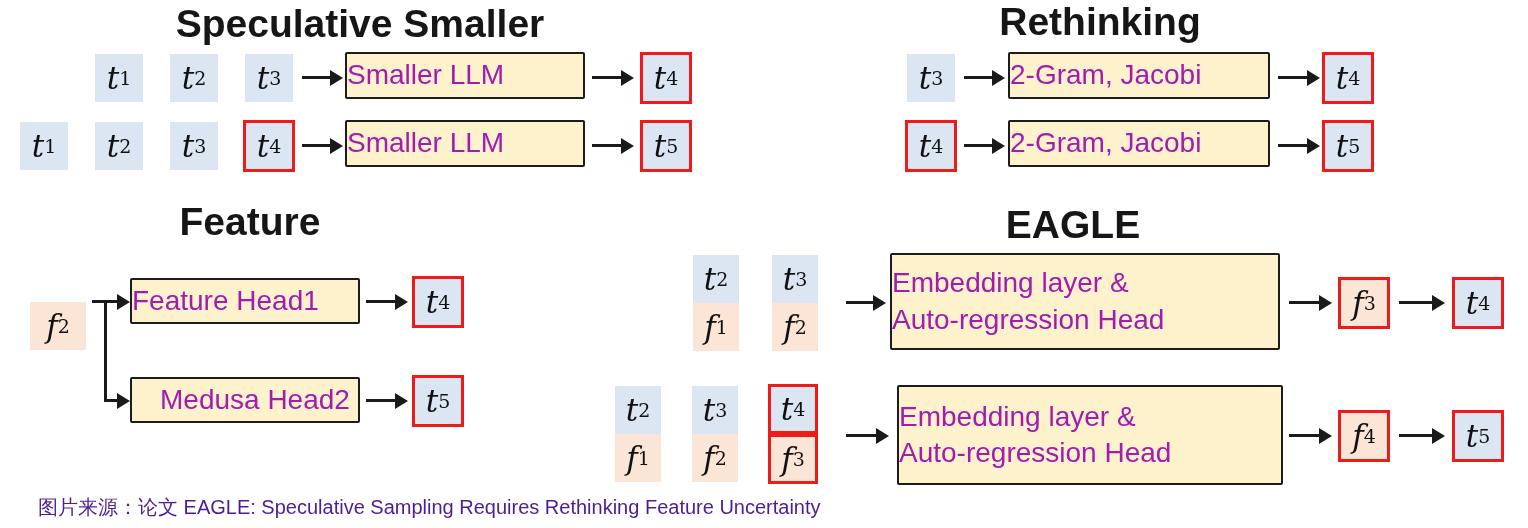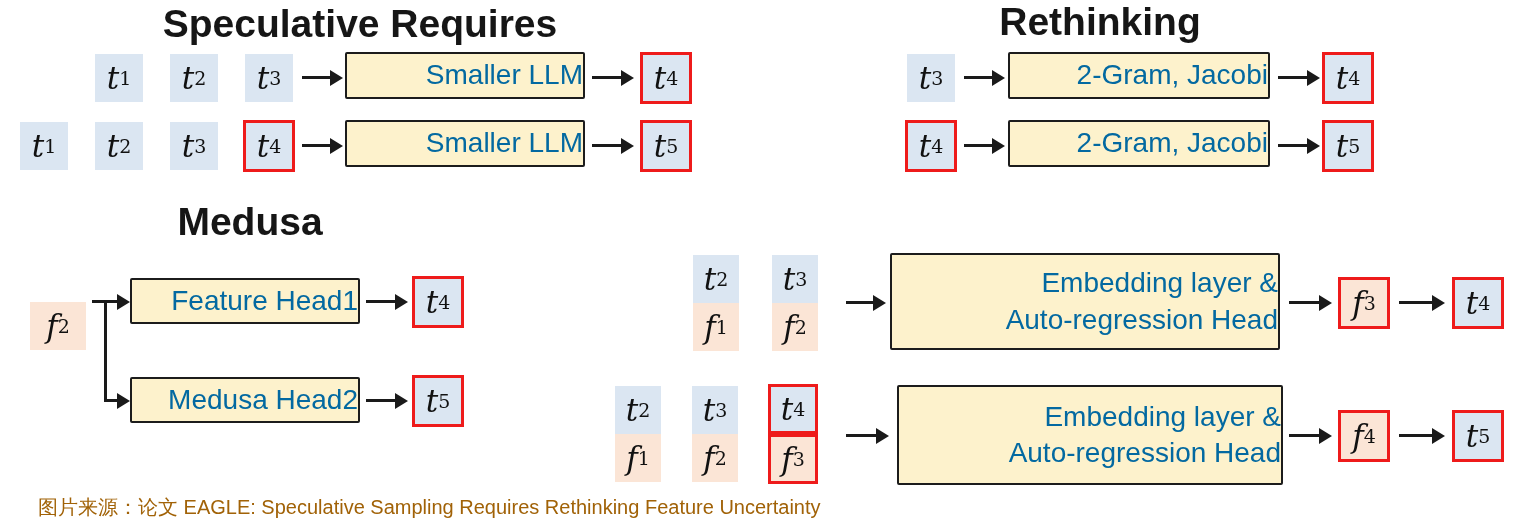--- a/index.html
+++ b/index.html
@@ -30,41 +30,41 @@
     font-family:"DejaVu Serif","Liberation Serif",serif;font-size:31px;line-height:1;
   }
   .cell.blue{background:#dbe6f2;}
   .cell.peach{background:#fbe5d6;}
   .cell.redc{border:3px solid #ee1b1b;width:50px;height:50px;}
   .cell .sym{font-style:italic;}
   .cell sub{font-style:normal;font-size:19px;line-height:0;vertical-align:-7px;}
   
   .machine{
     position:absolute;background:#fdf2cc;border:2.5px solid #1c1c1c;border-radius:2px;
-    display:flex;flex-direction:column;align-items:flex-end;justify-content:center;
-    font-size:28px;font-weight:400;color:#0369a1;text-align:center;line-height:1.3;
+    display:flex;flex-direction:column;align-items:flex-start;justify-content:center;
+    font-size:28px;font-weight:400;color:#a21caf;text-align:center;line-height:1.3;
     white-space:nowrap;
   }
   
   .arrow{position:absolute;height:3px;background:#1a1a1a;}
   .arrow::after{
     content:'';position:absolute;right:-13px;top:-6.5px;width:0;height:0;
     border-top:8px solid transparent;border-bottom:8px solid transparent;
     border-left:13px solid #1a1a1a;
   }
   .vline{position:absolute;width:2.5px;background:#1a1a1a;}
   .caption{
-    position:absolute;left:38px;top:494px;font-size:20px;color:#a16207;white-space:nowrap;
+    position:absolute;left:38px;top:494px;font-size:20px;color:#4c1d95;white-space:nowrap;
   }
 </style>
 </head>
 <body>
 
 <div class="abs" style="left:0;top:0;width:760px;height:195px;">
-  <div class="title" style="left:140px;top:2px;width:440px;">Speculative Requires</div>
+  <div class="title" style="left:140px;top:2px;width:440px;">Speculative Smaller</div>
 
   <div class="tok blue" style="left:95px;top:54px;">
     <span class="sym">t</span>
       <sub>1</sub>
     </div>
   <div class="tok blue" style="left:170px;top:54px;">
     <span class="sym">t</span>
       <sub>2</sub>
     </div>
   <div class="tok blue" style="left:245px;top:54px;">
@@ -134,51 +134,52 @@
     <span>2-Gram, Jacobi</span>
     </div>
   <div class="arrow" style="left:518px;top:144px;width:29px;"></div>
   <div class="tok blue red" style="left:562px;top:120px;">
     <span class="sym">t</span>
       <sub>5</sub>
     </div>
 </div>
 
 <div class="abs" style="left:0;top:195px;width:640px;height:250px;">
-  <div class="title" style="left:60px;top:5px;width:380px;">Medusa</div>
+  <div class="title" style="left:60px;top:5px;width:380px;">Feature</div>
 
   <div class="tok peach" style="left:30px;top:107px;width:56px;">
     <span class="sym">f</span>
       <sub>2</sub>
     </div>
 
   <div class="arrow" style="left:92px;top:105px;width:25px;"></div>
   <div class="vline" style="left:104px;top:105px;height:101px;"></div>
   <div class="arrow" style="left:104px;top:204px;width:13px;"></div>
 
   <div class="machine" style="left:130px;top:83px;width:230px;height:46px;">
     <span>Feature Head1</span>
     </div>
   <div class="arrow" style="left:366px;top:105px;width:29px;"></div>
   <div class="tok blue red" style="left:412px;top:81px;">
     <span class="sym">t</span>
       <sub>4</sub>
     </div>
 
-  <div class="machine" style="left:130px;top:182px;width:230px;height:46px;">
+  <div class="machine" style="left:130px;top:182px;width:230px;height:46px;padding-left:28px;">
     <span>Medusa Head2</span>
     </div>
   <div class="arrow" style="left:366px;top:204px;width:29px;"></div>
   <div class="tok blue red" style="left:412px;top:180px;">
     <span class="sym">t</span>
       <sub>5</sub>
     </div>
 </div>
 
 <div class="abs" style="left:0;top:0;width:1528px;height:528px;">
+  <div class="title" style="left:873px;top:203px;width:400px;">EAGLE</div>
 
   <div class="pair" style="left:693px;top:255px;">
     <div class="cell blue">
         <span class="sym">t</span>
         <sub>2</sub>
       </div>
     <div class="cell peach">
         <span class="sym">f</span>
         <sub>1</sub>
       </div>

